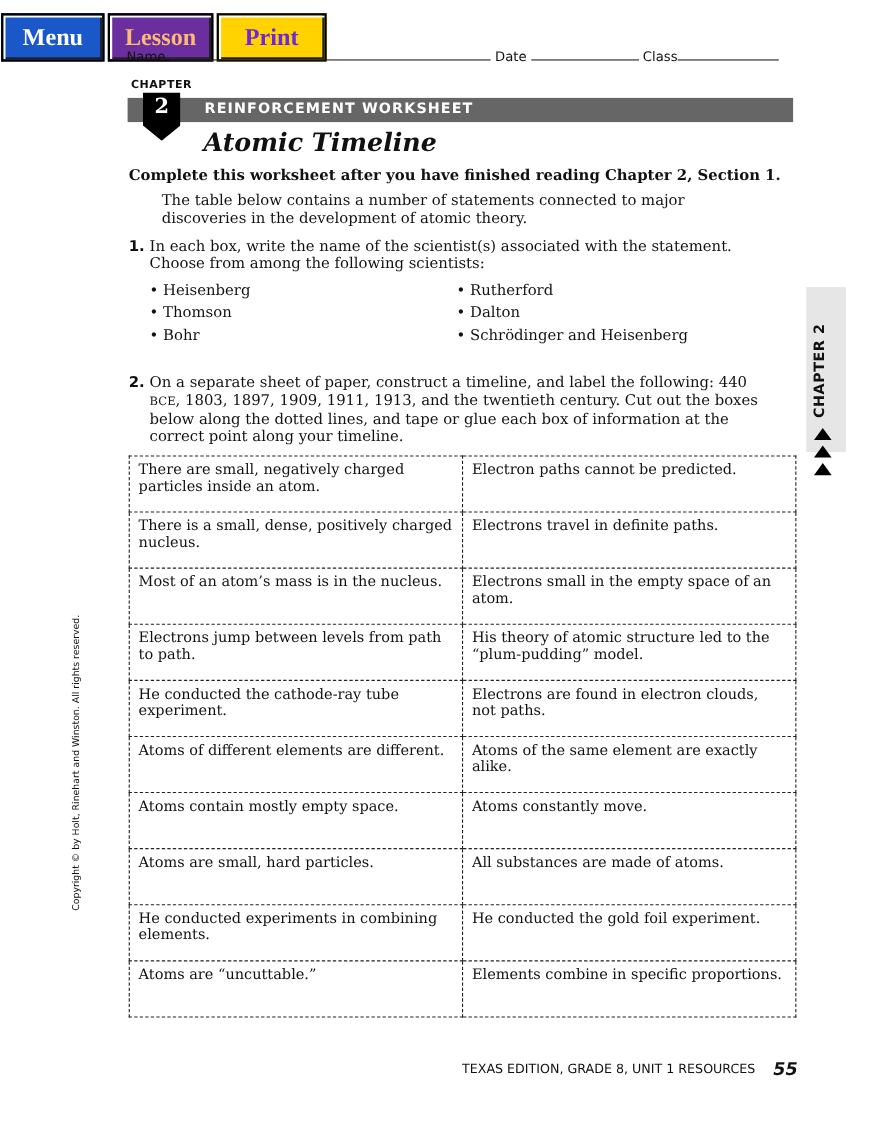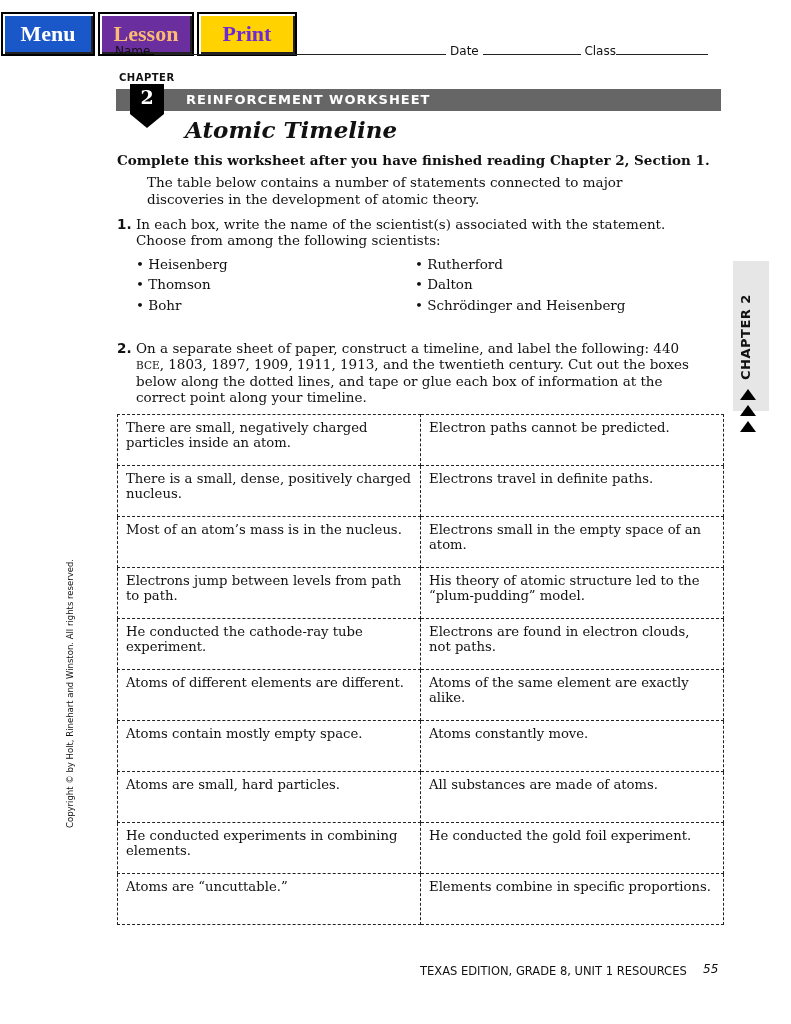--- a/index.html
+++ b/index.html
@@ -24,21 +24,21 @@
     .sc { font-size: 10.5px; }
     .bullets { top: 256px; left: 136px; width: 560px; font-size: 13.5px; }
     .bullets .b { position: absolute; white-space: nowrap; }
     .side-tab { top: 261px; left: 733px; width: 36px; height: 150px; background: #e6e6e6; }
     .side-text { top: 380px; left: 738px; transform-origin: left top; transform: rotate(-90deg); font-family: "DejaVu Sans", sans-serif; font-weight: bold; font-size: 13px; white-space: nowrap; letter-spacing: 0.5px; }
     .tri { position: absolute; left: 740px; width: 0; height: 0; border-left: 8px solid transparent; border-right: 8px solid transparent; border-bottom: 11px solid #000; }
     .copyright { top: 828px; left: 65px; transform-origin: left top; transform: rotate(-90deg); font-family: "DejaVu Sans", sans-serif; font-size: 8.5px; white-space: nowrap; }
     .grid { top: 414px; left: 117px; width: 607px; border-collapse: collapse; }
     .grid td { border: 1.5px dashed #222; width: 50%; height: 51px; vertical-align: top; padding: 5px 8px 0 8px; font-size: 13.2px; line-height: 15px; box-sizing: border-box; }
     .footer { top: 964px; left: 420px; font-family: "DejaVu Sans", sans-serif; font-size: 11.5px; white-space: nowrap; }
-    .pagenum { top: 962px; left: 703px; font-family: "DejaVu Sans", sans-serif; font-weight: normal; font-style: italic; font-size: 12px; }
+    .pagenum { top: 962px; left: 703px; font-family: "DejaVu Sans", sans-serif; font-weight: bold; font-style: italic; font-size: 16px; }
   </style>
 </head>
 <body>
 
 <div class="navbtn btn-menu">Menu</div>
 <div class="navbtn btn-lesson">Lesson</div>
 <div class="navbtn btn-print">Print</div>
 
 <div class="abs header-line">
   <span>Name</span>

